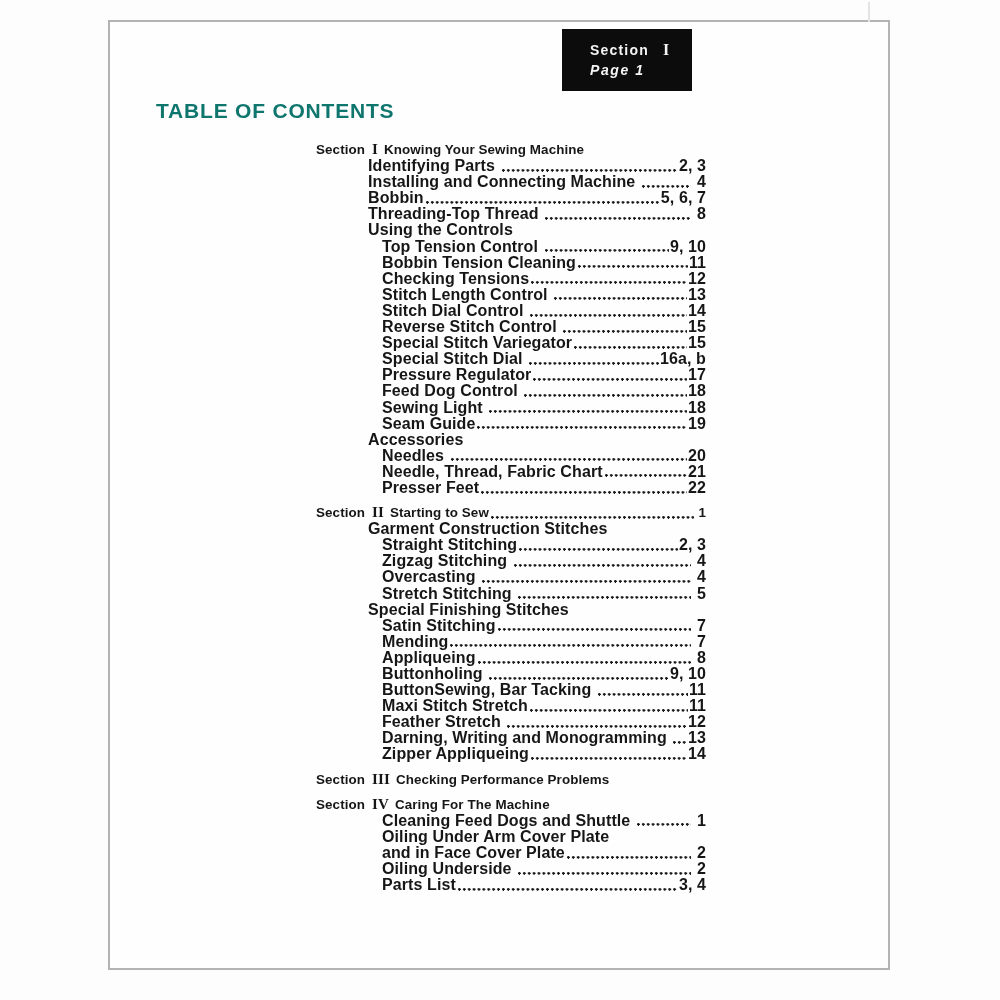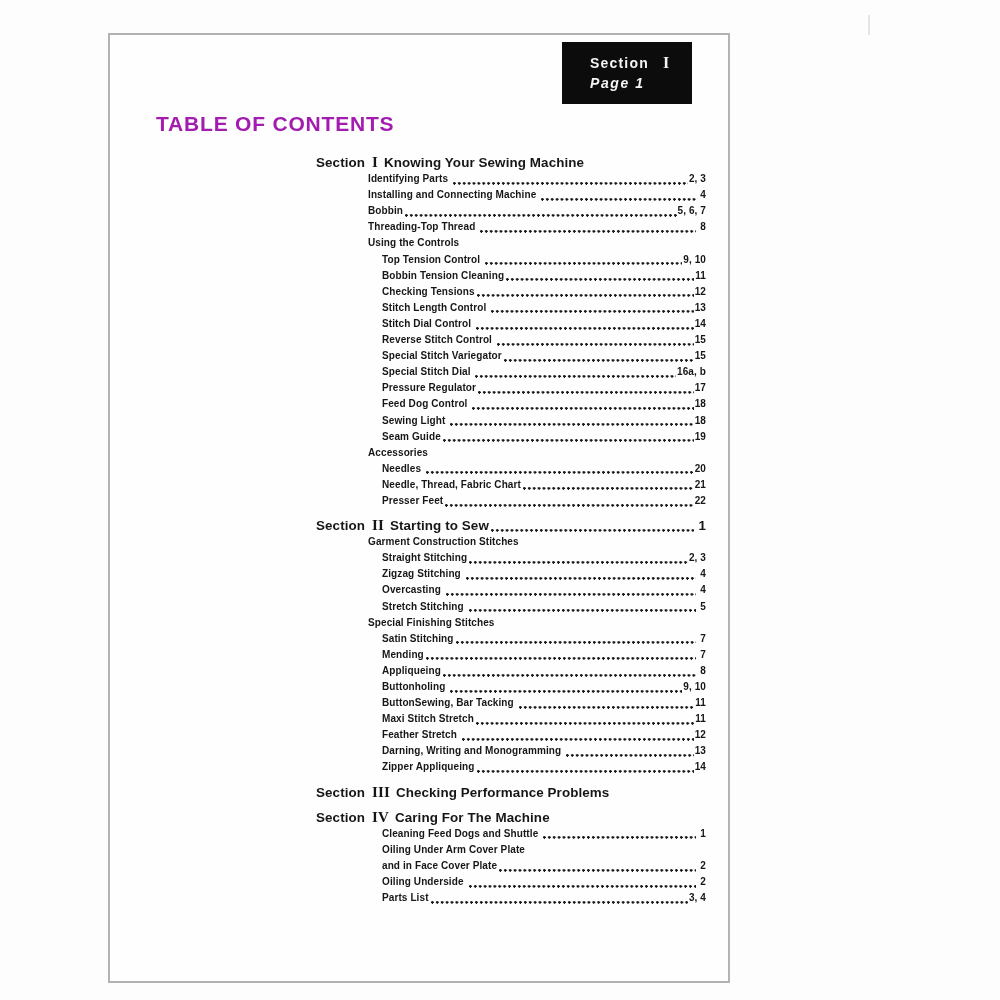--- a/index.html
+++ b/index.html
@@ -2,45 +2,45 @@
 <html><head>
 <meta charset="utf-8">
 <style>
   * { margin: 0; padding: 0; box-sizing: border-box; }
   html, body { width: 1000px; height: 1000px; background: #fdfdfd; }
   body { font-family: "Liberation Sans", sans-serif; color: #151515; position: relative; }
 
   .canvas { position: absolute; inset: 0; background: #fdfdfd; overflow: hidden; }
 
   .page {
-    position: absolute; left: 108px; top: 33px; width: 622px; height: 950px;
+    position: absolute; left: 108px; top: 20px; width: 782px; height: 950px;
     background: #fefefe; border: 2px solid #b3b3b3;
   }
   
   .scan-tick { position: absolute; left: 758px; top: -20px; width: 2px; height: 20px; background: #e4e4e4; }
 
   .tag {
     position: absolute; left: 452px; top: 7px; width: 130px; height: 62px;
     background: #0c0c0c; color: #f4f4f4; padding: 11px 0 0 28px;
     font-weight: bold; font-size: 14px; letter-spacing: 1.2px; line-height: 20px;
   }
   .tag .tag-line1 { display: flex; align-items: baseline; }
   .tag .roman { font-family: "Liberation Serif", serif; font-size: 16px; margin-left: 14px; }
   .tag .tag-line2 { letter-spacing: 1.6px; font-style: italic; }
 
   .title {
     position: absolute; left: 46px; top: 77px;
-    font-size: 21px; font-weight: bold; letter-spacing: 0.8px; color: #a21caf; text-align: center;
+    font-size: 21px; font-weight: bold; letter-spacing: 0.8px; color: #0f766e; text-align: center;
   }
 
   .toc { position: absolute; left: 206px; top: 119px; width: 390px; }
 
   .toc-row {
     display: flex; align-items: flex-end;
-    font-size: 10px; font-weight: bold; line-height: 16.1px;
+    font-size: 16px; font-weight: bold; line-height: 16.1px;
     letter-spacing: 0.1px; color: #161616;
   }
   .toc-row.lvl0 { font-size: 13.4px; }
   .toc-row.lvl1 { padding-left: 52px; }
   .toc-row.lvl2 { padding-left: 66px; }
   .toc-row.gap  { margin-top: 8px; }
 
   .toc-label { white-space: pre; display: flex; align-items: baseline; }
   .toc-label .roman {
     font-family: "Liberation Serif", serif; font-size: 15px; line-height: 16.1px;

